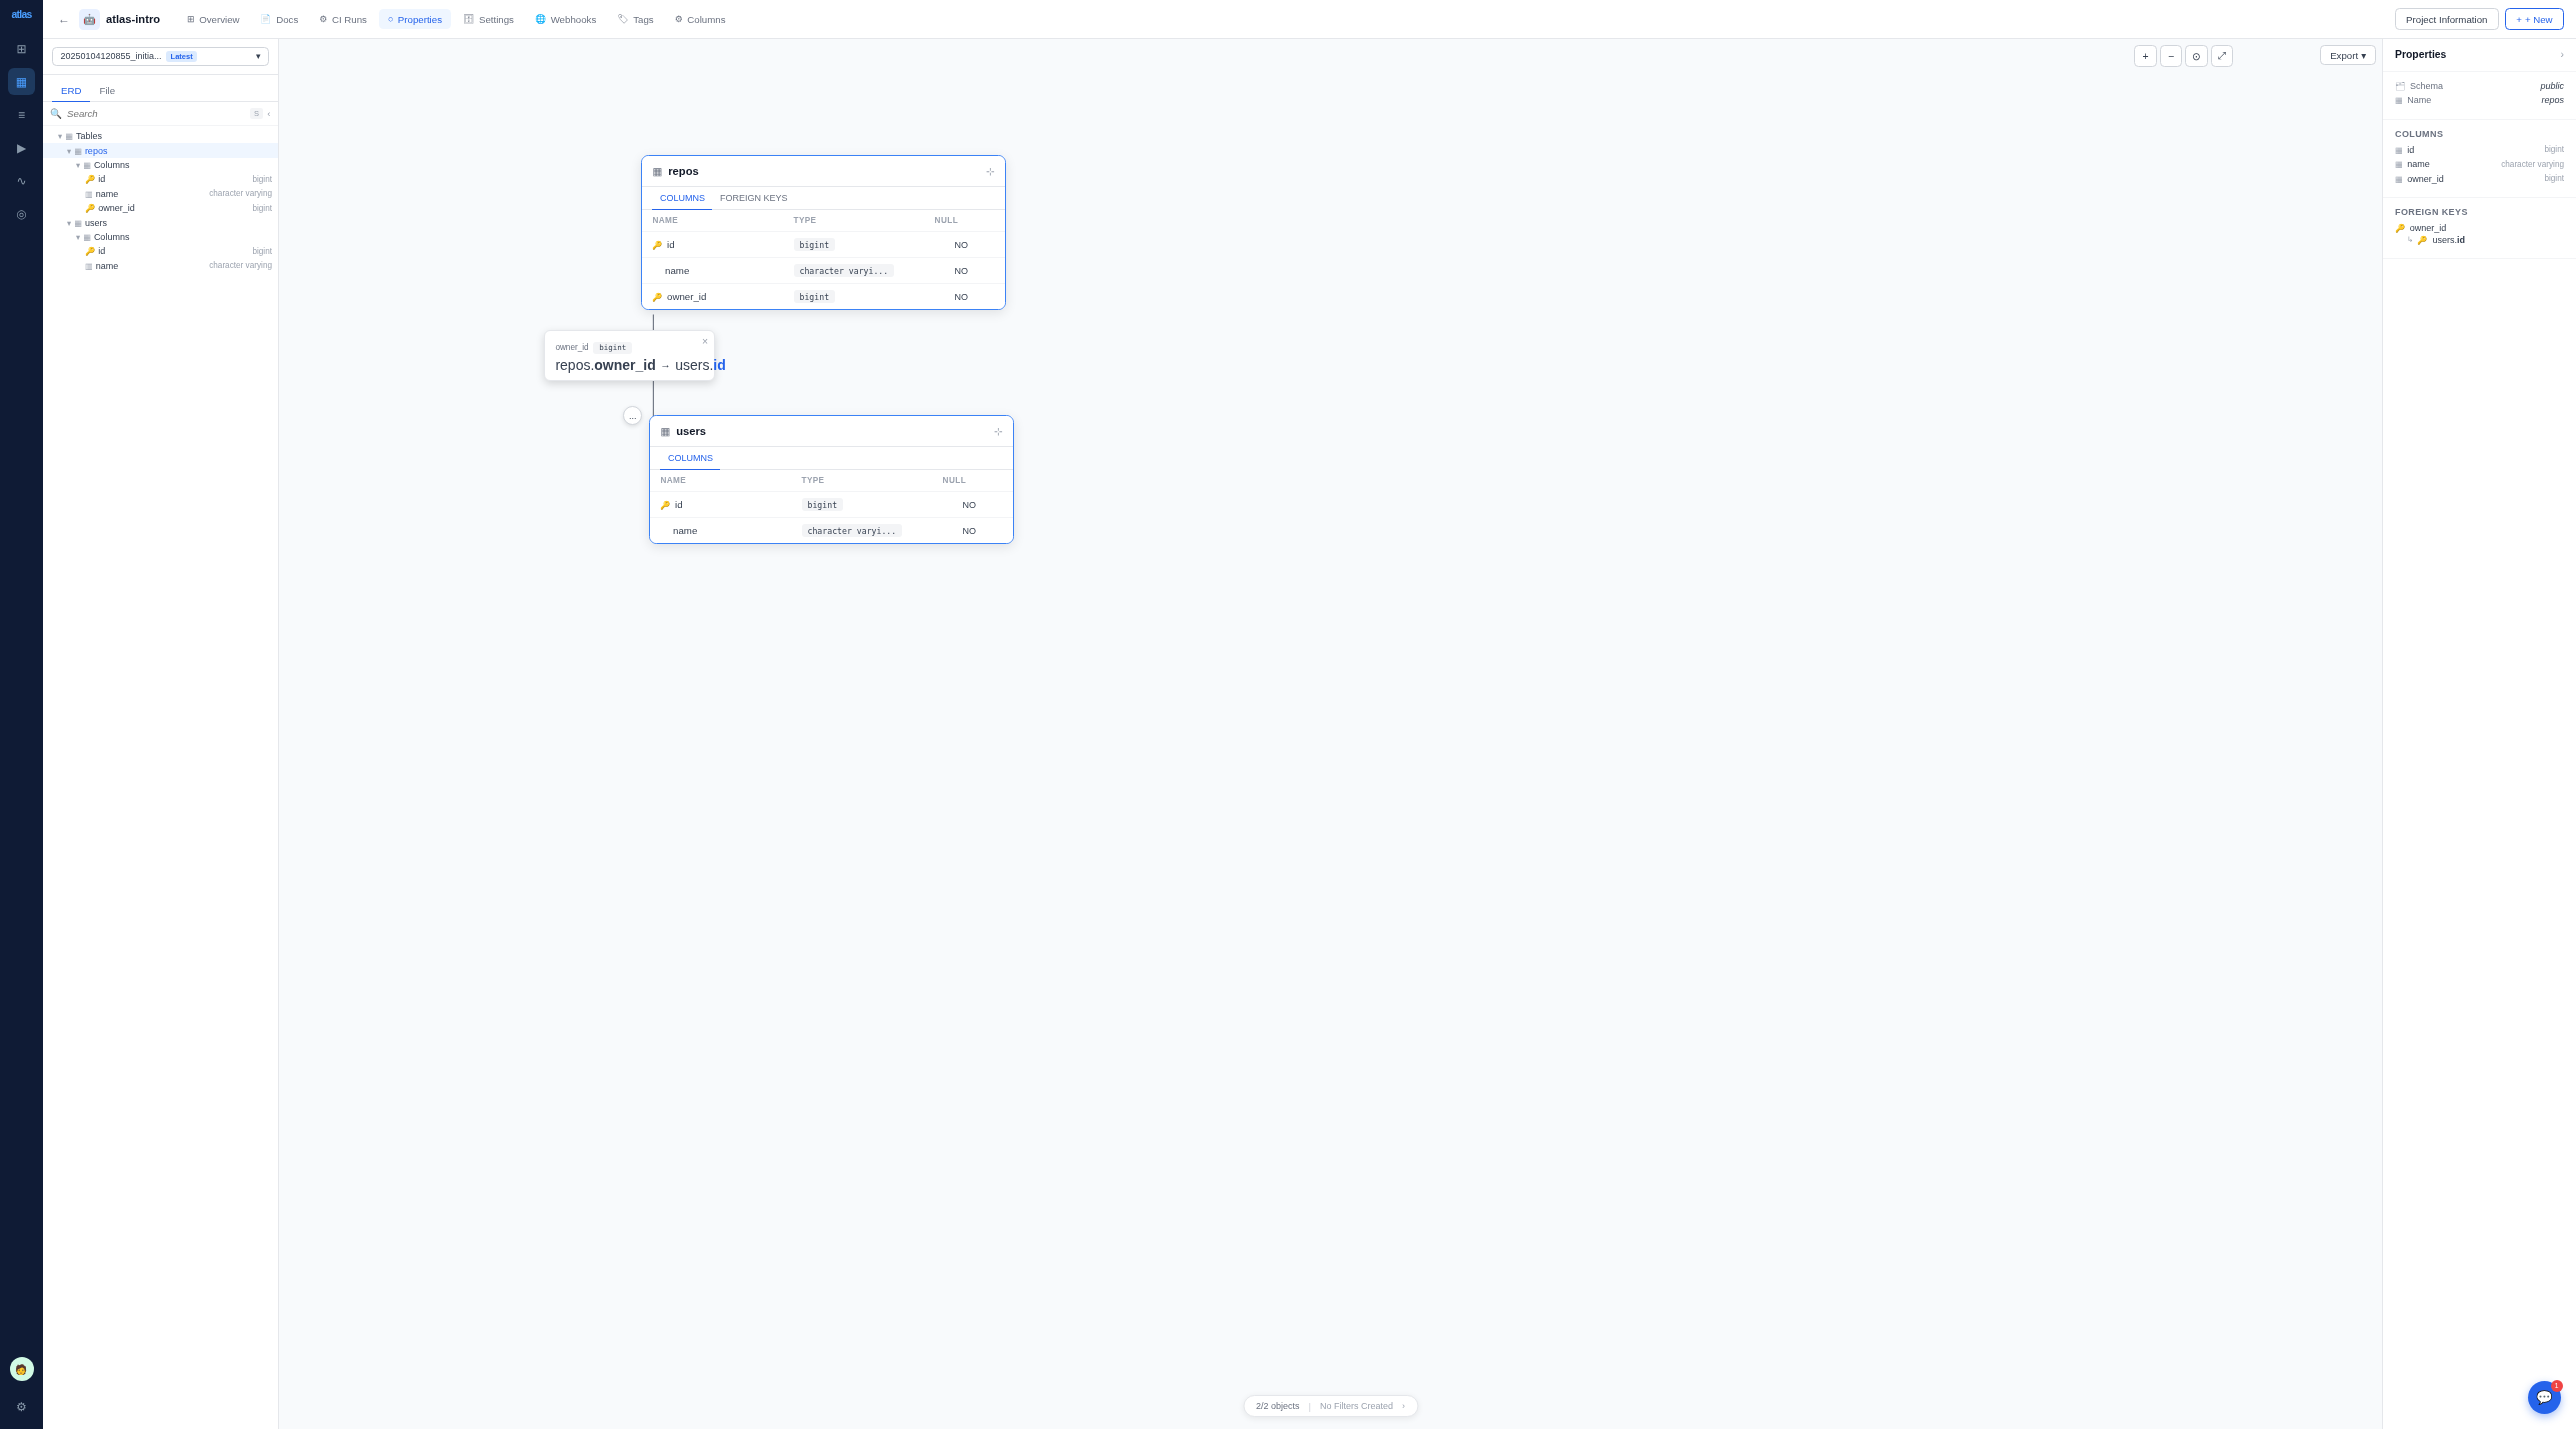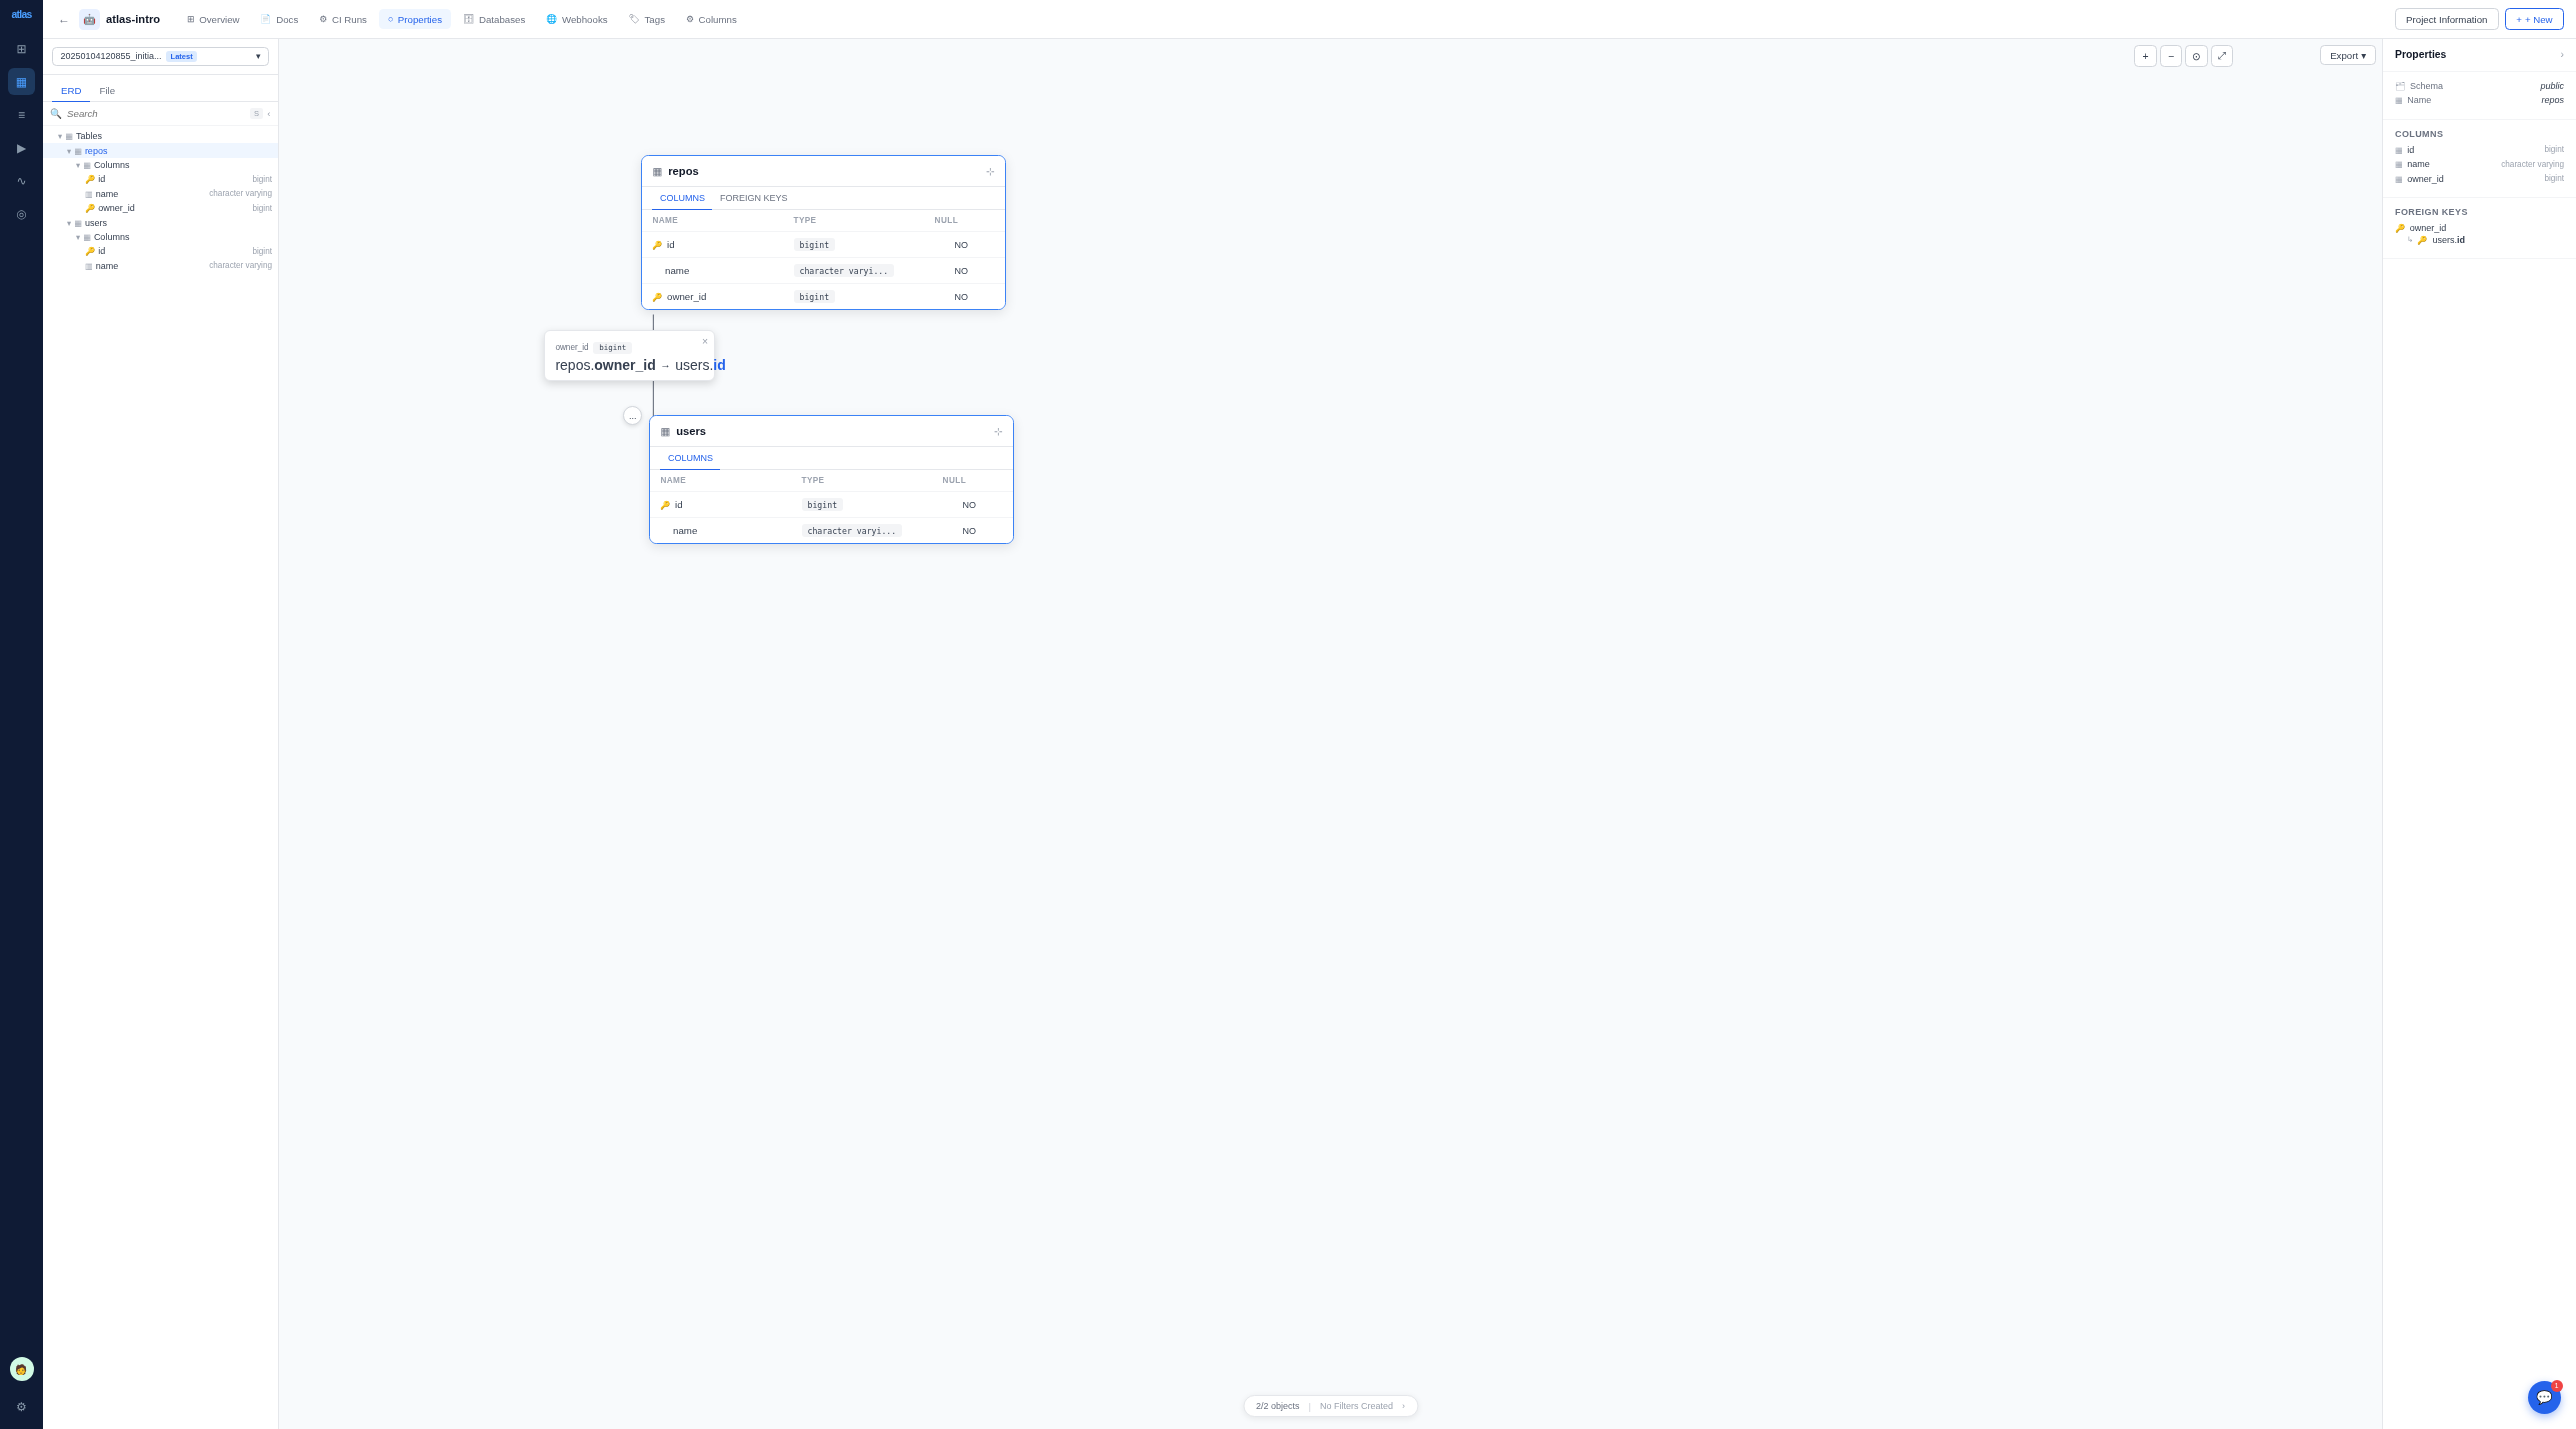--- a/index.html
+++ b/index.html
@@ -532,21 +532,21 @@
       <div class="nav-tab">
         <span class="nav-tab-icon">⚙</span>
         <span>CI Runs</span>
       </div>
       <div class="nav-tab active">
         <span class="nav-tab-icon">○</span>
         <span>Properties</span>
       </div>
       <div class="nav-tab">
         <span class="nav-tab-icon">🗄</span>
-        <span>Databases</span>
+        <span>Settings</span>
       </div>
       <div class="nav-tab">
         <span class="nav-tab-icon">🌐</span>
         <span>Webhooks</span>
       </div>
       <div class="nav-tab">
         <span class="nav-tab-icon">🏷</span>
         <span>Tags</span>
       </div>
       <div class="nav-tab">

